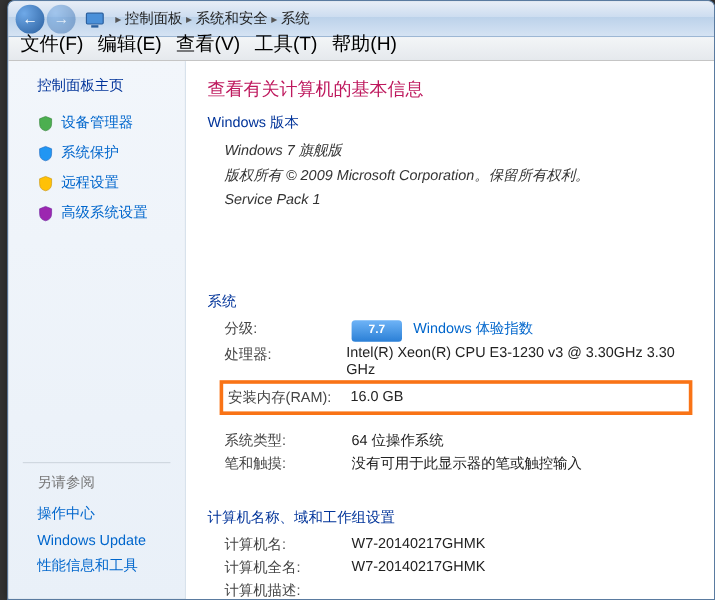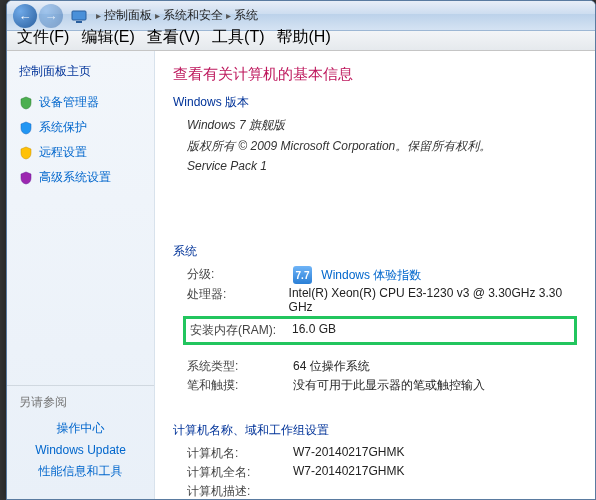--- a/index.html
+++ b/index.html
@@ -6,37 +6,37 @@
 body { background:#333; width:596px; height:500px; overflow:hidden; }
 .window { position:absolute; left:6px; top:0; width:590px; height:500px; background:#fff; border:1px solid #5a7ba0; border-radius:6px 6px 0 0; box-shadow:0 0 8px rgba(0,0,0,.4); overflow:hidden; }
 .titlebar { height:30px; background:linear-gradient(#e8eef7,#cdddf0 45%,#bcd2ea 46%,#d5e3f3); display:flex; align-items:center; padding:0 6px; font-size:12px; border-bottom:1px solid #9db7d4; }
 .nav-btn { width:24px; height:24px; border-radius:50%; background:radial-gradient(circle at 30% 30%,#6fa9e8,#2a5f9e); margin-right:2px; display:flex; align-items:center; justify-content:center; color:#fff; font-size:13px; cursor:pointer; }
 .nav-btn.fwd { opacity:.5; }
 .crumb-sep { margin:0 3px; color:#555; font-size:10px; }
 .crumb { color:#222; cursor:pointer; }
 .menubar { height:20px; background:linear-gradient(#f3f5f7,#e5e9ed); border-bottom:1px solid #c5c5c5; display:flex; align-items:flex-end; font-size:16px; padding:0 4px; }
 .menu-item { padding:2px 6px; cursor:pointer; }
 .body { display:flex; height:calc(100% - 50px); }
-.sidebar { width:148px; background:linear-gradient(#f2f6fb,#e9f0f8); border-right:1px solid #d8e2ec; padding:8px 0; font-size:12px; display:flex; flex-direction:column; }
+.sidebar { width:148px; background:linear-gradient(#f2f6fb,#e9f0f8); border-right:1px solid #d8e2ec; padding:8px 12px; font-size:12px; display:flex; flex-direction:column; }
 .sb-head { color:#003399; padding:4px 12px 10px; cursor:pointer; }
 .sb-link { display:flex; align-items:center; color:#0066cc; padding:4px 12px; cursor:pointer; }
 .sb-ico { width:14px; height:14px; margin-right:6px; display:inline-block; }
 .sb-bottom { margin-top:auto; padding:8px 12px; border-top:1px solid #d0d8e0; }
 .sb-bottom .lbl { color:#777; margin-bottom:6px; }
-.sb-bottom .lnk { color:#0066cc; padding:3px 0; cursor:pointer;text-align:center; }
+.sb-bottom .lnk { color:#0066cc; padding:3px 0; cursor:pointer; }
 .content { flex:1; background:#fff; padding:14px 18px 10px 18px; font-size:12px; overflow:auto; position:relative; }
 .content h1 { font-size:15px; color:#be185d; font-weight:normal; margin-bottom:10px; }
 .sect { color:#003399; font-size:12px; margin:6px 0 6px 0; }
 .line { display:flex; margin:2px 0 2px 14px; }
 .line .k { width:106px; color:#444; }
 .line .v { color:#222; }
 .indent { margin-left:14px; color:#333; margin-bottom:4px;font-style:italic; }
-.wei { width:19px; height:18px; background:linear-gradient(#6fb4f7,#2a7fd6); border-radius:3px; color:#fff; font-size:10px; display:inline-flex; align-items:center; justify-content:center; margin-right:6px; font-weight:bold; }
+.wei { width:42px; height:18px; background:linear-gradient(#6fb4f7,#2a7fd6); border-radius:3px; color:#fff; font-size:10px; display:inline-flex; align-items:center; justify-content:center; margin-right:6px; font-weight:bold; }
 .wei-link { color:#0066cc; cursor:pointer; }
-.red-box { border:3px solid #22c55e; margin:1px 0 13px 10px; padding:1px 2px; }
+.red-box { border:3px solid #f97316; margin:1px 0 13px 10px; padding:1px 2px; }
 .red-box .line { margin-left:2px; }
 svg { display:block; }
 </style>
 </head>
 <body>
 
 <div class="window">
   <div class="titlebar">
     <div class="nav-btn">
         <span>←</span>

